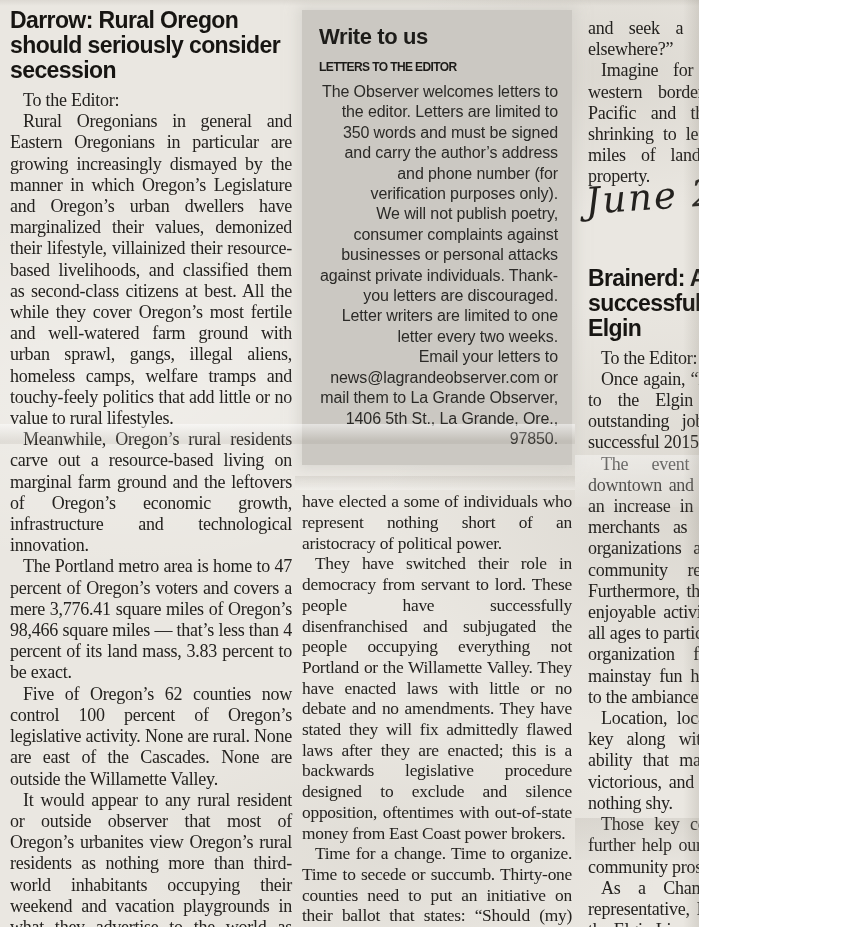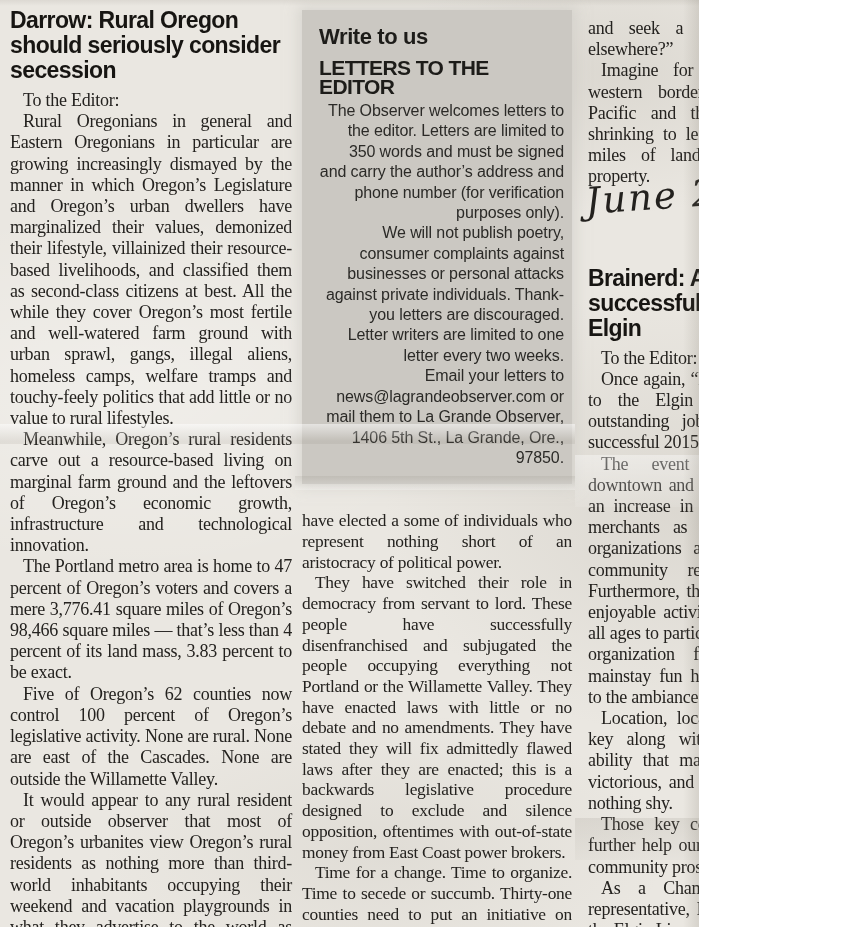--- a/index.html
+++ b/index.html
@@ -34,31 +34,31 @@
     text-align:justify;
     letter-spacing:-0.25px;
   }
   .body-text p{margin:0;text-indent:13px;}
   .body-text.cont p:first-child{text-indent:0;}
   .col2 .body-text{font-size:17.4px;line-height:20.7px;}
 
   .writebox{
     background:#cbc8c2;
     box-shadow:0 0 12px 4px rgba(203,200,194,0.55);
-    padding:15px 8px 16px 17px;
+    padding:15px 14px 16px 17px;
     margin-bottom:26px;
     font-family:"Liberation Sans", sans-serif;
     color:#2b2a27;
   }
   .box-title{
     font-weight:bold;font-size:22px;line-height:24px;
     letter-spacing:-0.4px;margin-bottom:9px;color:#1d1c19;
   }
   .box-heading{
-    font-weight:bold;font-size:21px;line-height:19px;
+    font-weight:bold;font-size:12px;line-height:19px;
     letter-spacing:-0.6px;margin-bottom:5px;color:#1d1c19;
   }
   .box-body{font-size:16px;line-height:20.4px;letter-spacing:-0.1px;text-align:right;}
   .box-body p{margin:0;text-indent:0;}
 
   .sigblock{position:relative;height:64px;margin:2px 0 12px 0;}
   .handwriting{
     position:absolute;left:-4px;top:-10px;
     font-family:"DejaVu Serif", serif;
     font-style:italic;

